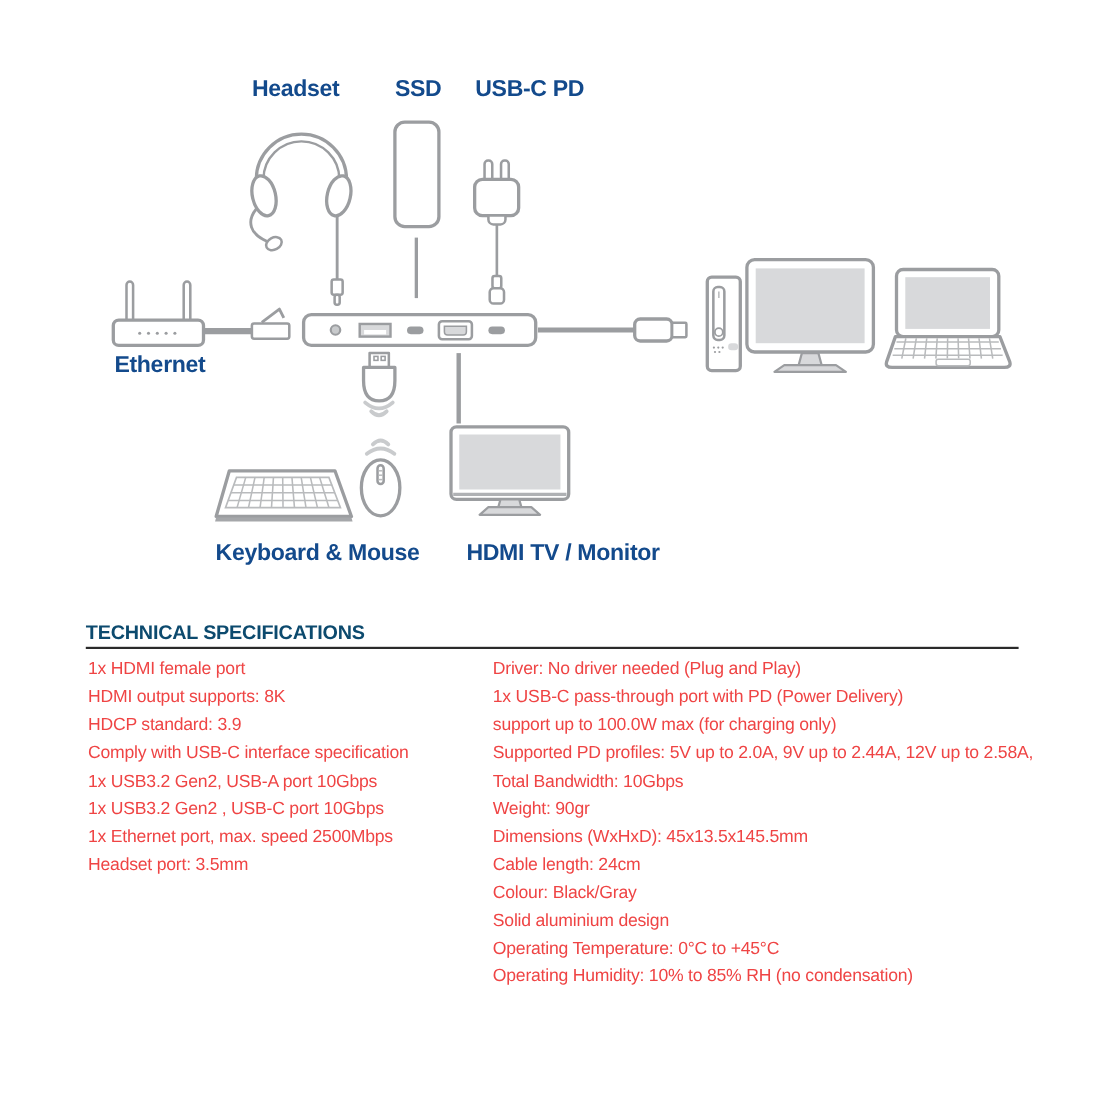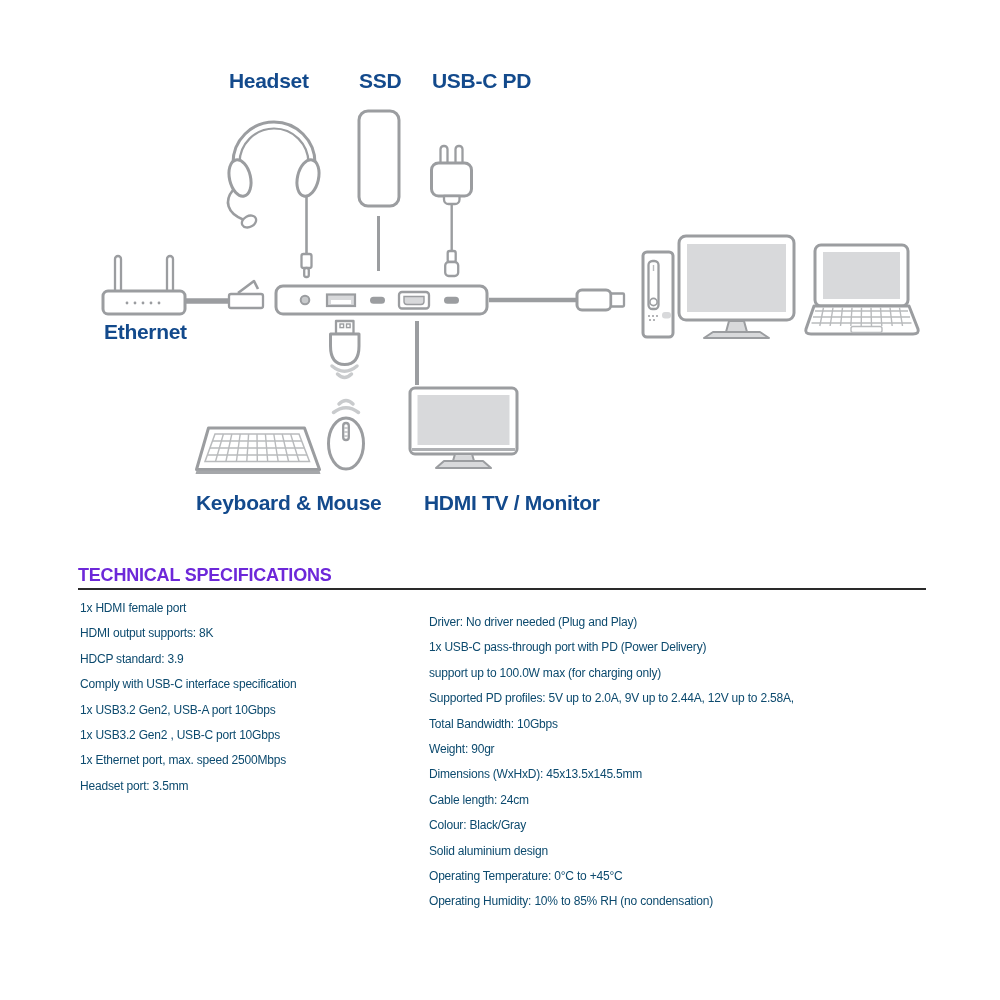--- a/index.html
+++ b/index.html
@@ -18,31 +18,31 @@
   .cable{stroke:#9b9da0;fill:none;}
   .wave{stroke:#c9cbcd;stroke-width:3.5;fill:none;stroke-linecap:round;}
   
   .dev-label{
     position:absolute;color:#134a8c;font-weight:bold;font-size:21px;
     line-height:25px;letter-spacing:-0.3px;white-space:nowrap;
   }
   .dev-label.two-line{line-height:29px;}
   
   #spec-title{
-    position:absolute;left:78px;top:565px;color:#6d28d9;font-weight:bold;
+    position:absolute;left:78px;top:565px;color:#0c4a6e;font-weight:bold;
     font-size:18px;letter-spacing:-0.2px;white-space:nowrap;
   }
   #spec-divider{
     position:absolute;left:78px;top:588px;width:848px;height:0;
     border-top:2px solid #2a2a2a;
   }
-  .spec-col{position:absolute;top:596px;color:#0c4a6e;font-size:12px;
+  .spec-col{position:absolute;top:596px;color:#ef4444;font-size:16px;
     letter-spacing:-0.2px;}
   #spec-col-left{left:80px;width:360px;}
-  #spec-col-right{left:429px;width:500px;margin-top:14px;}
+  #spec-col-right{left:448px;width:500px;}
   .spec-line{line-height:25.4px;white-space:nowrap;}
 </style>
 </head>
 <body>
 
 <div id="stage">
 
   <svg id="diagram-svg" width="1000" height="550" viewBox="0 0 1000 550">
 
     <g>

